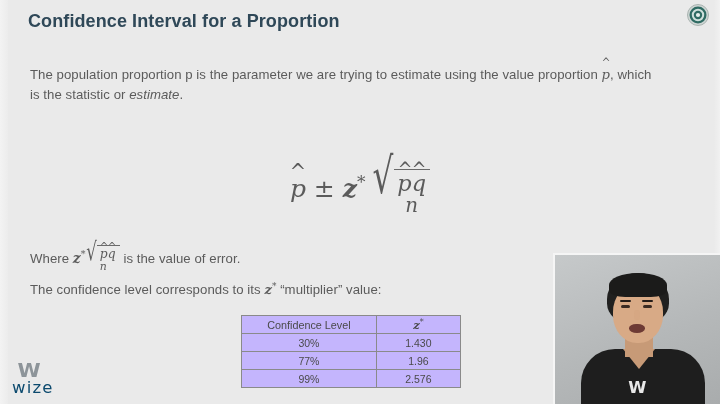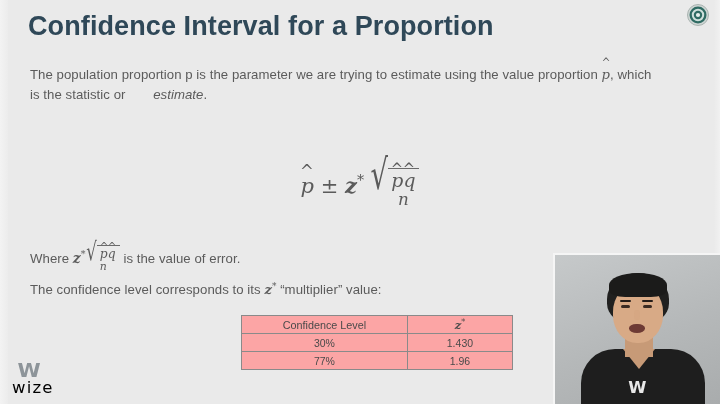--- a/index.html
+++ b/index.html
@@ -31,21 +31,21 @@
     right: 0; top: 0;
     width: 6px; height: 404px;
     background: linear-gradient(to left, #f1f1f1, #eaeaea);
   }
 
   
   #slide-title {
     position: absolute;
     left: 28px;
     top: 11px;
-    font-size: 27px;
+    font-size: 18px;
     font-weight: bold;
     letter-spacing: 0.1px;
     color: #2f4858;
   }
 
   
   #record-badge {
     position: absolute;
     right: 10px;
     top: 3px;
@@ -59,21 +59,21 @@
     font-size: 13.2px;
     line-height: 20px;
     color: #5b5b5b;
     letter-spacing: 0.05px;
   }
   #para-1 { left: 30px; top: 65px; width: 630px; }
   #para-2 { left: 30px; top: 129px; width: 630px; }
   #para-3 { left: 30px; top: 244px; width: 420px; }
   #para-4 { left: 30px; top: 276px; width: 500px; }
 
-  .ital { font-style: italic; margin-left: 24px; }
+  .ital { font-style: italic; }
 
   
   .math {
     font-family: "DejaVu Serif", "Liberation Serif", serif;
     font-style: italic;
     color: #5b5b5b;
   }
   .hatvar {
     position: relative;
     display: inline-block;
@@ -144,44 +144,44 @@
     padding: 0 1px;
   }
 
   
   #display-formula {
     position: absolute;
     left: 0;
     top: 167px;
     width: 720px;
     text-align: center;
-    font-size: 21px;
+    font-size: 25px;
     color: #5b5b5b;
   }
   #display-formula .radical { font-size: 1.02em; }
   #display-formula .radical > .hook { font-size: 1.35em; }
 
   
   .inline-formula {
     display: inline-block;
     vertical-align: middle;
     font-size: 14px;
     position: relative;
     top: -1px;
   }
   .inline-formula .radical > .hook { font-size: 1.25em; }
 
   
   #multiplier-table {
     position: absolute;
     left: 241px;
     top: 315px;
-    width: 272px;
+    width: 220px;
     border-collapse: collapse;
-    background: #fca5a5;
+    background: #c4b5fd;
   }
   #multiplier-table td, #multiplier-table th {
     border: 1px solid #8a8a8a;
     text-align: center;
     font-size: 10.5px;
     color: #4a4a4a;
     height: 17px;
     padding: 0 2px;
     font-weight: normal;
   }
@@ -209,21 +209,21 @@
     color: #8d9499;
     font-family: "DejaVu Sans", sans-serif;
     letter-spacing: -1px;
     transform: scaleX(1.05);
   }
   #wize-word {
     position: absolute;
     left: 0px;
     top: 20px;
     font-size: 16.5px;
-    color: #000000;
+    color: #0c4a6e;
     letter-spacing: 1.2px;
     font-family: "DejaVu Sans", sans-serif;
   }
 
   
   #webcam-overlay {
     position: absolute;
     left: 553px;
     top: 253px;
     width: 167px;
@@ -371,20 +371,24 @@
     </thead>
     <tbody>
       <tr>
         <td>30%</td>
         <td>1.430</td>
       </tr>
       <tr>
         <td>77%</td>
         <td>1.96</td>
       </tr>
+      <tr>
+        <td>99%</td>
+        <td>2.576</td>
+      </tr>
     </tbody>
   </table>
 
   <div id="wize-logo">
     <div id="wize-mark">W</div>
     <div id="wize-word">wize</div>
   </div>
 
   <div id="webcam-overlay">
     <div id="webcam-bg"></div>

